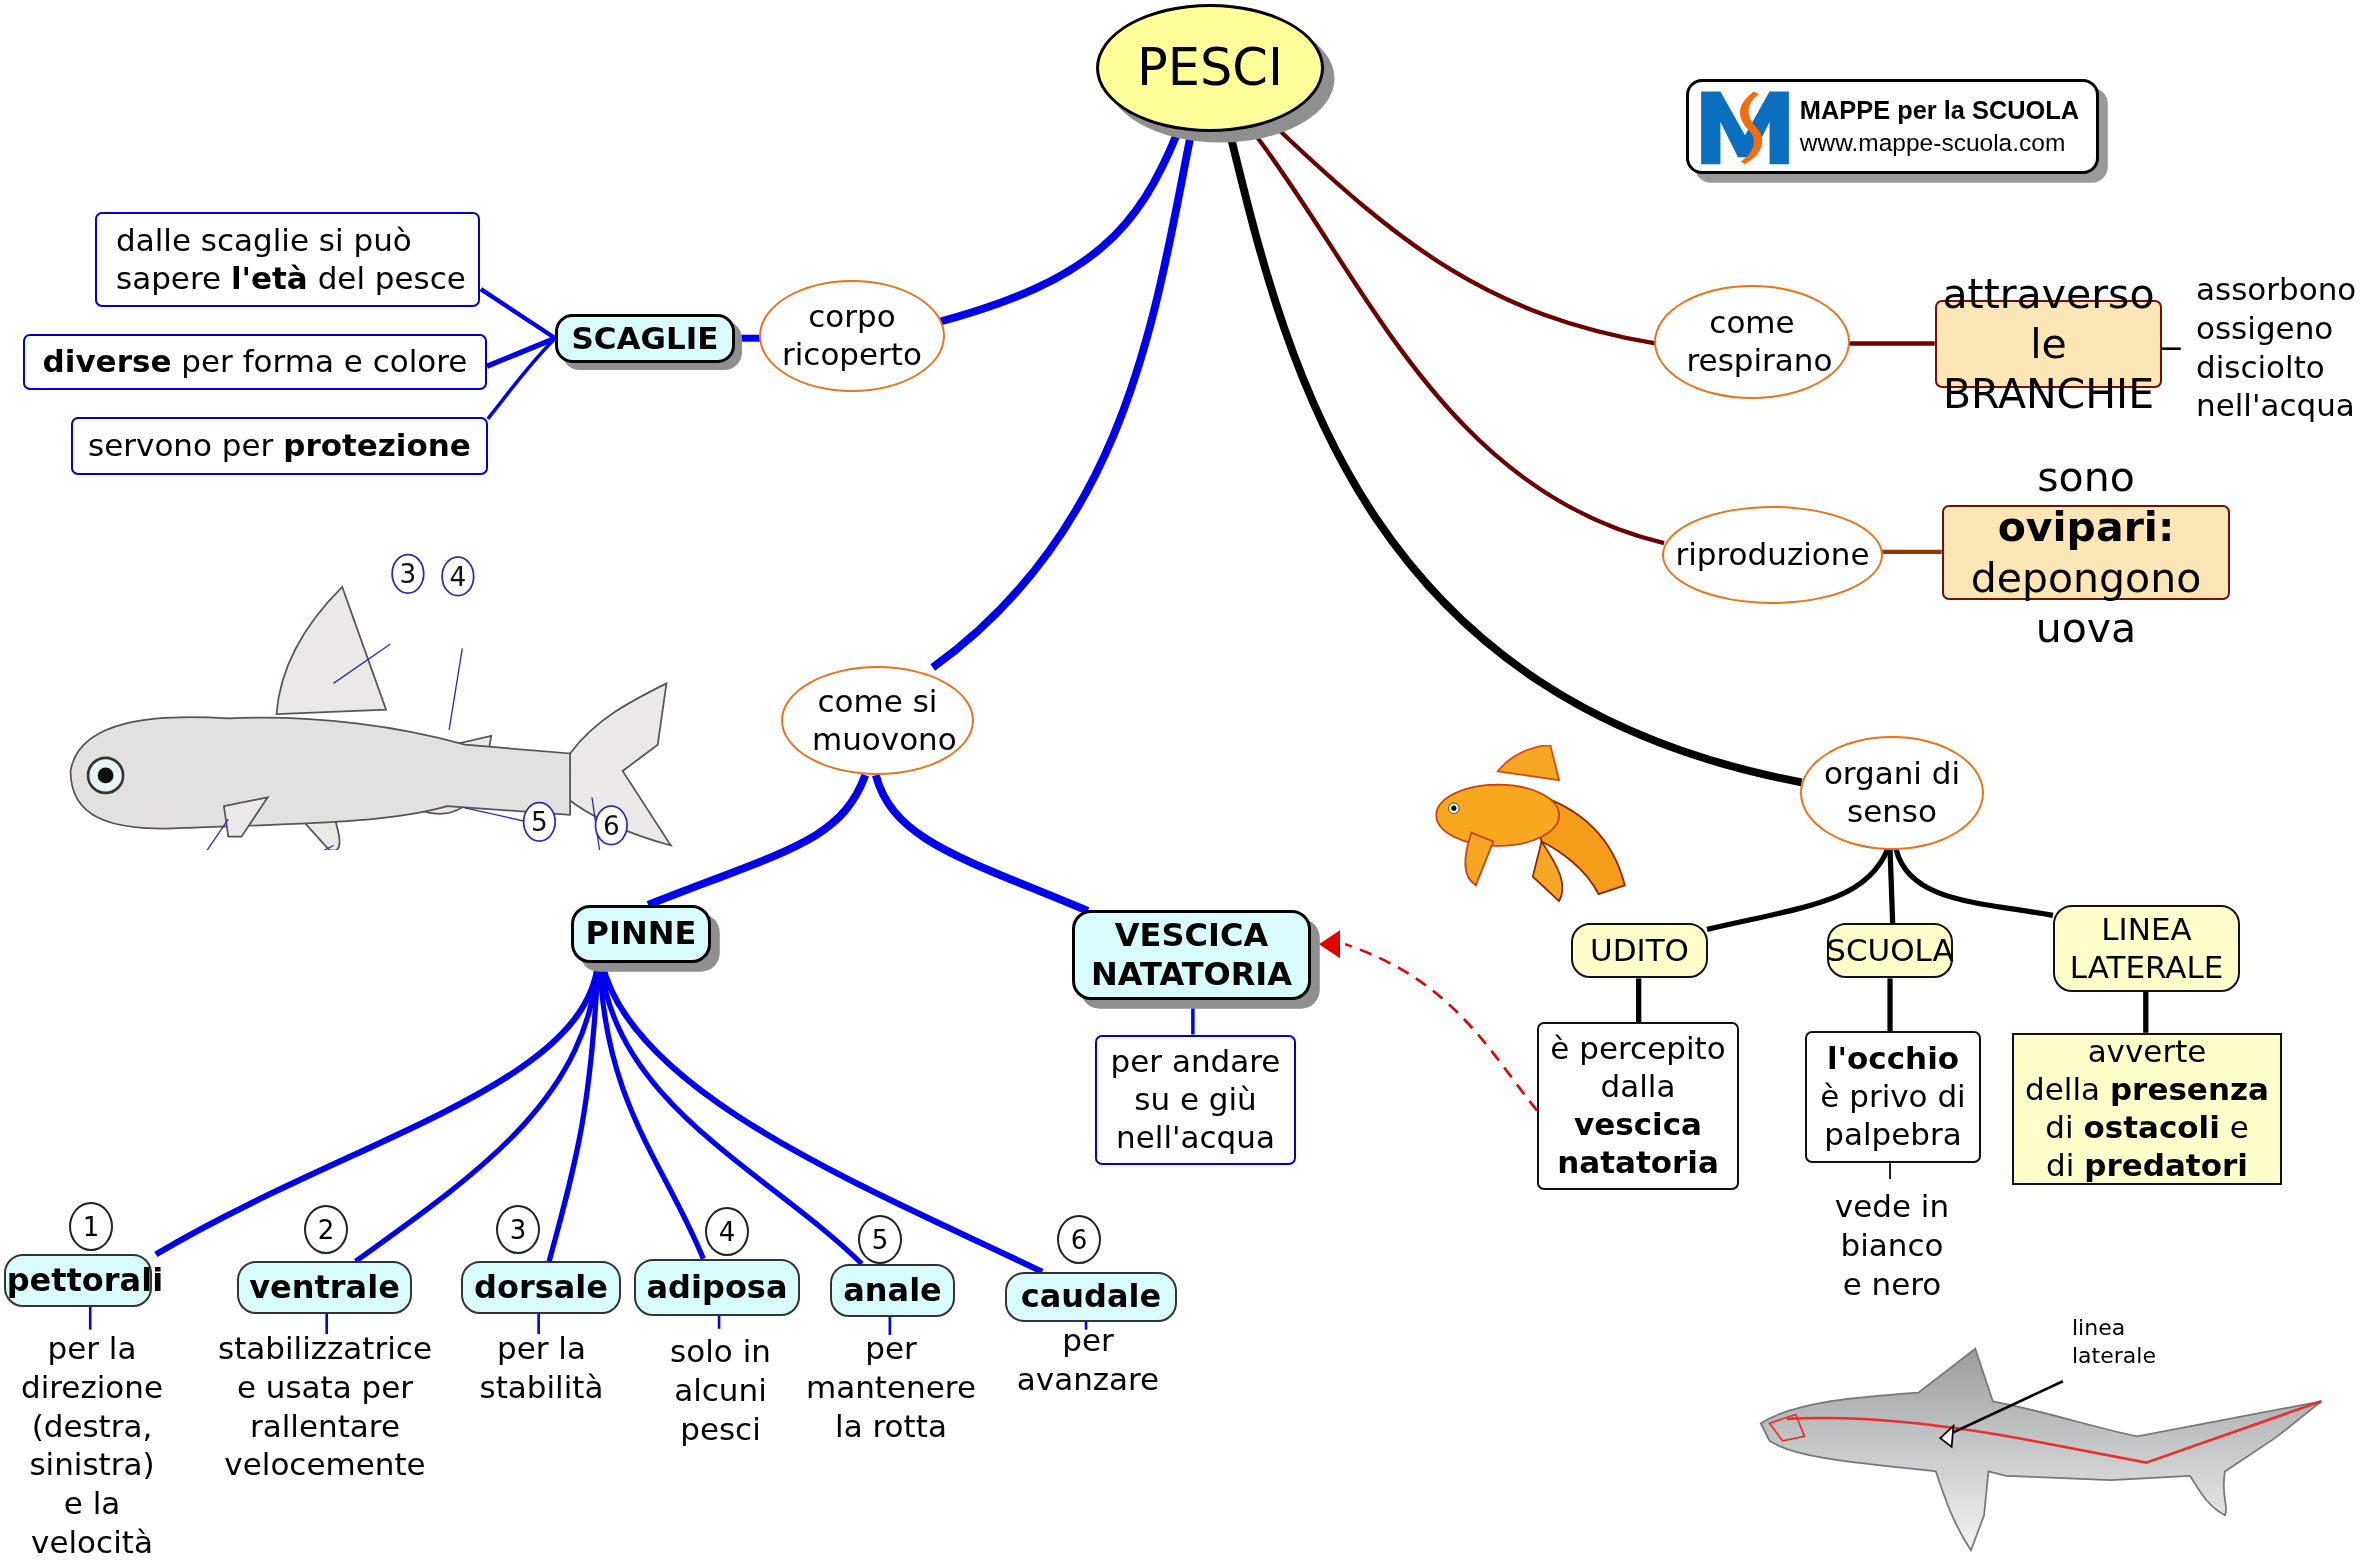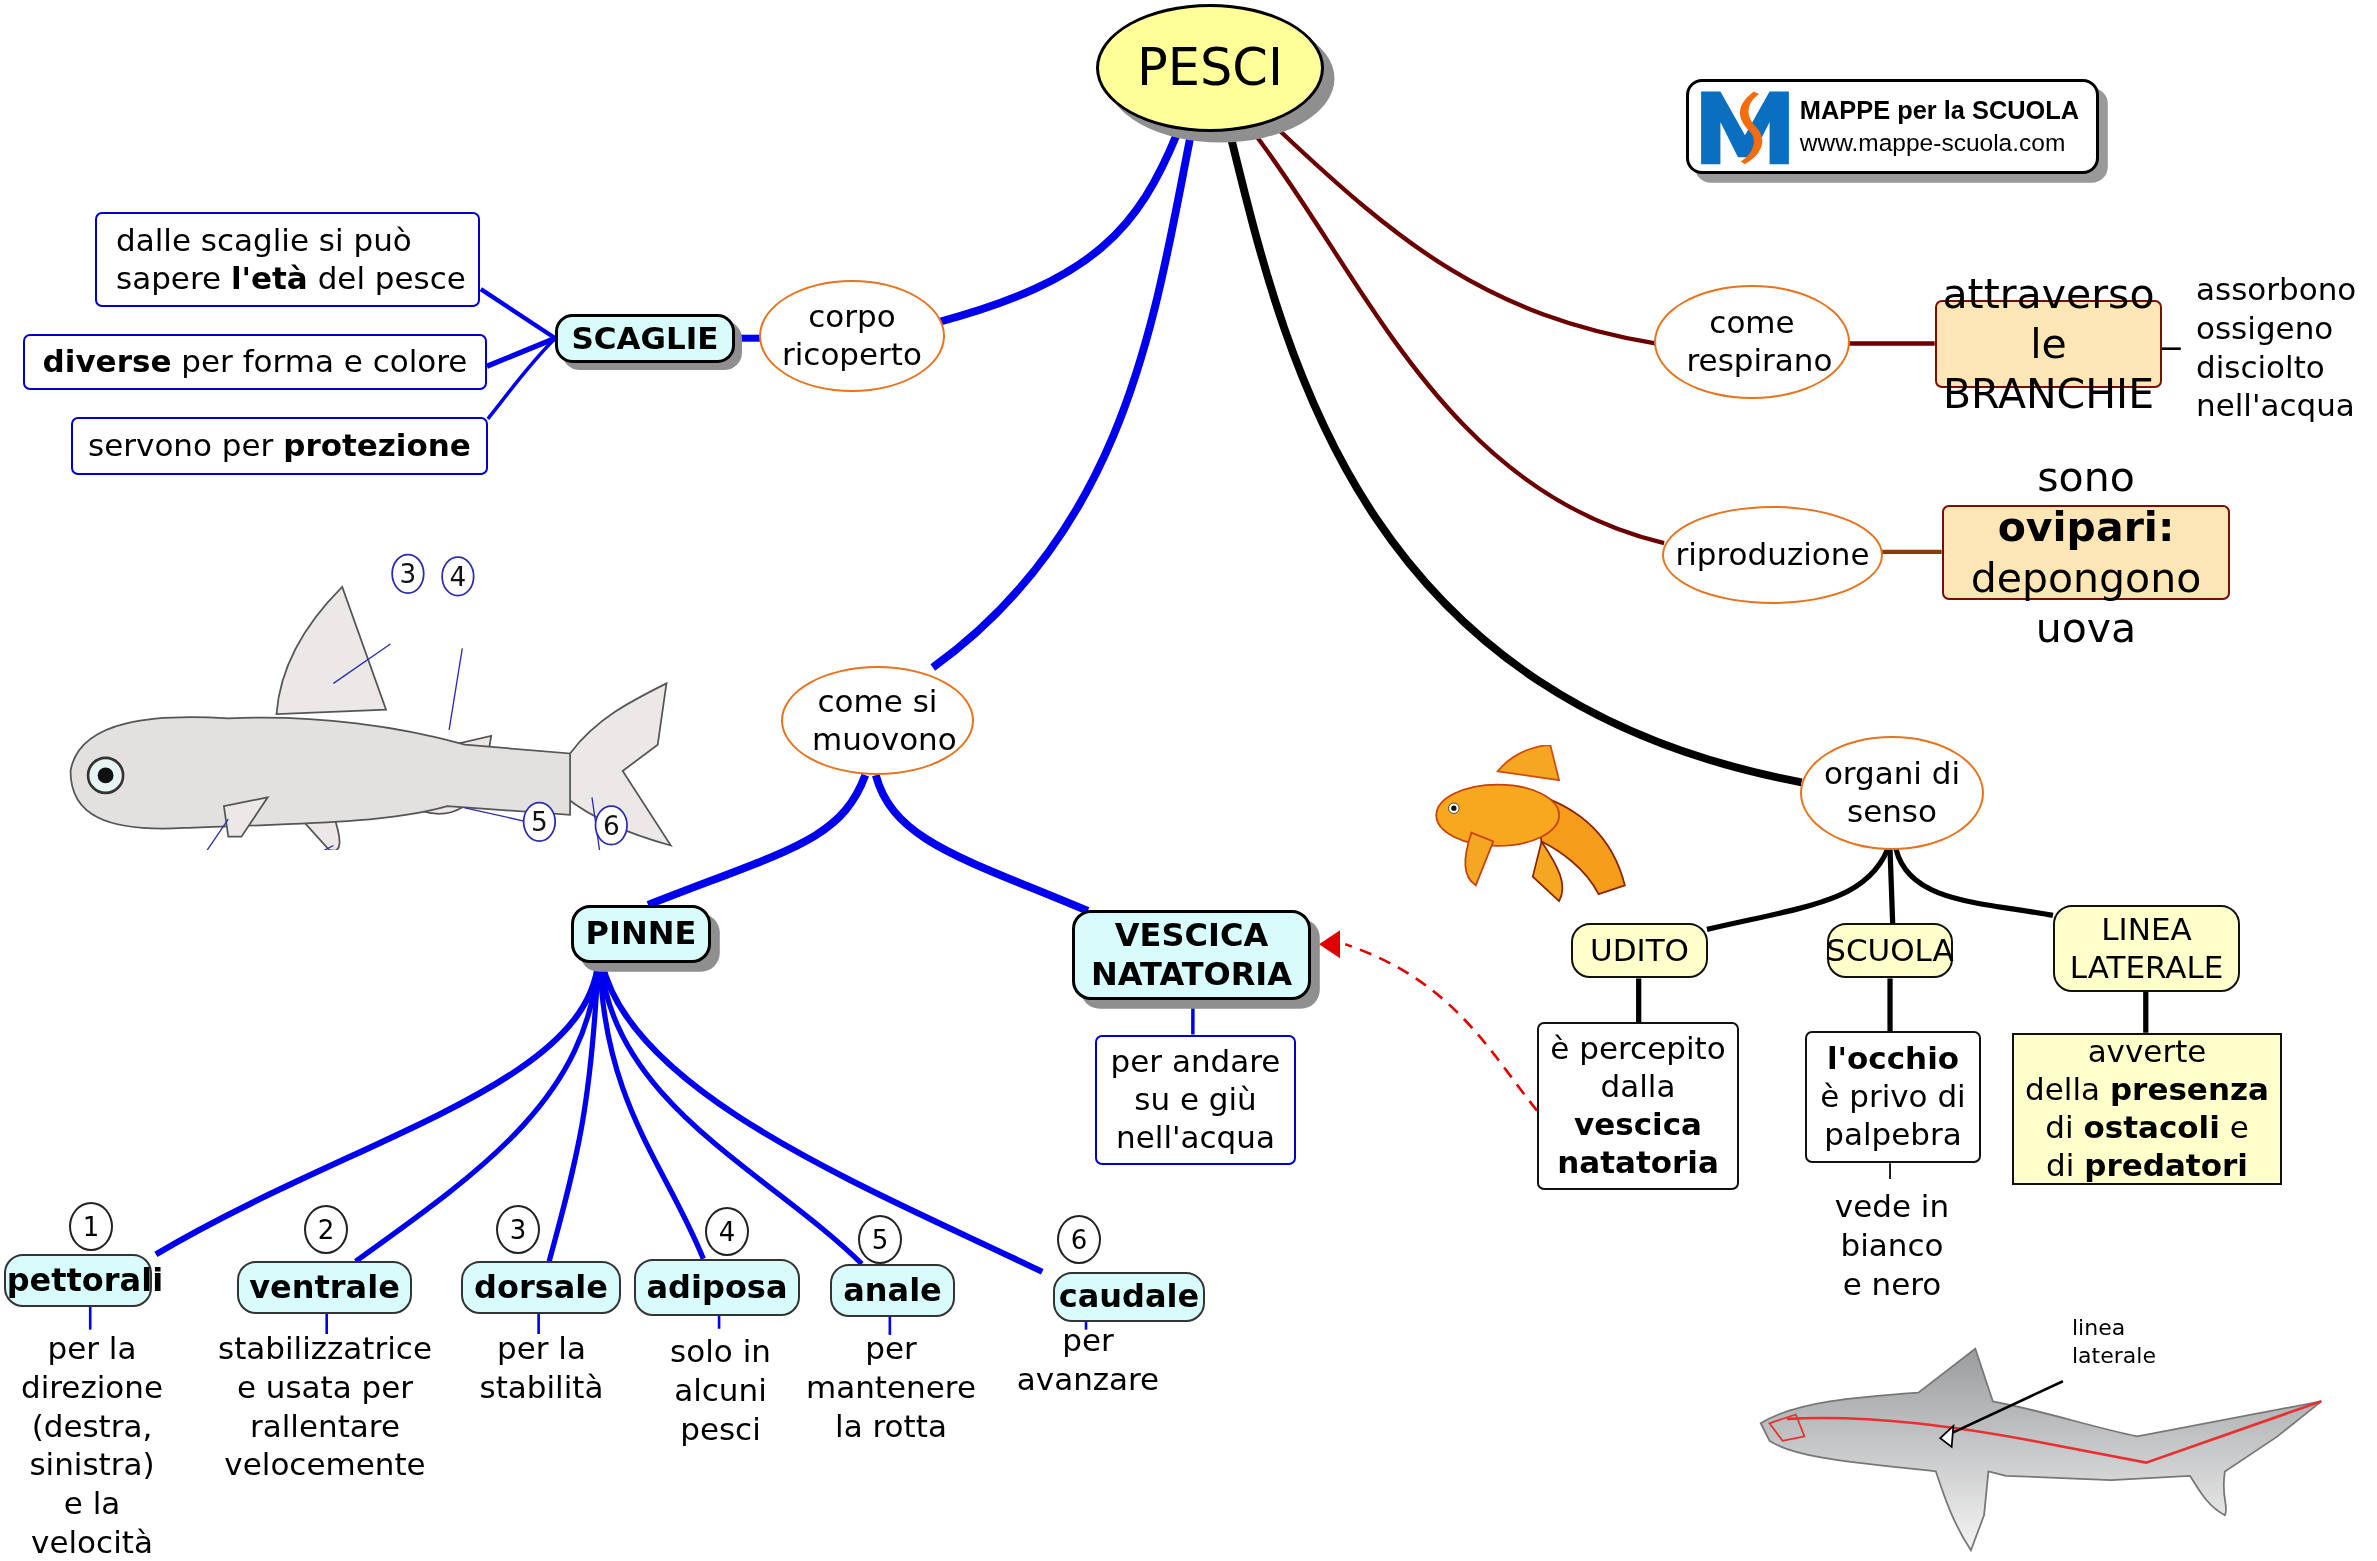--- a/index.html
+++ b/index.html
@@ -174,21 +174,21 @@
 alcuni
 pesci</div>
 
 <div class="num" style="left:858px;top:1215px;">5</div>
 <div class="node cyan-s" style="left:830px;top:1264px;width:125px;height:53px;">anale</div>
 <div class="txt" style="left:788px;top:1329px;width:206px;white-space:pre-line;">per
 mantenere
 la rotta</div>
 
 <div class="num" style="left:1057px;top:1215px;">6</div>
-<div class="node cyan-s" style="left:1005px;top:1272px;width:152px;height:50px;margin-left:48px;">caudale</div>
+<div class="node cyan-s" style="left:1005px;top:1272px;width:172px;height:50px;">caudale</div>
 <div class="txt" style="left:994px;top:1321px;width:188px;white-space:pre-line;">per
 avanzare</div>
 
 <div class="node ell" style="left:1800px;top:736px;width:184px;height:114px;white-space:pre-line;">organi di
 senso</div>
 <div class="node yel" style="left:1571px;top:923px;width:137px;height:55px;">UDITO</div>
 <div class="node yel" style="left:1827px;top:923px;width:126px;height:55px;">SCUOLA</div>
 <div class="node yel" style="left:2053px;top:905px;width:187px;height:87px;white-space:pre-line;">LINEA
 LATERALE</div>
 

